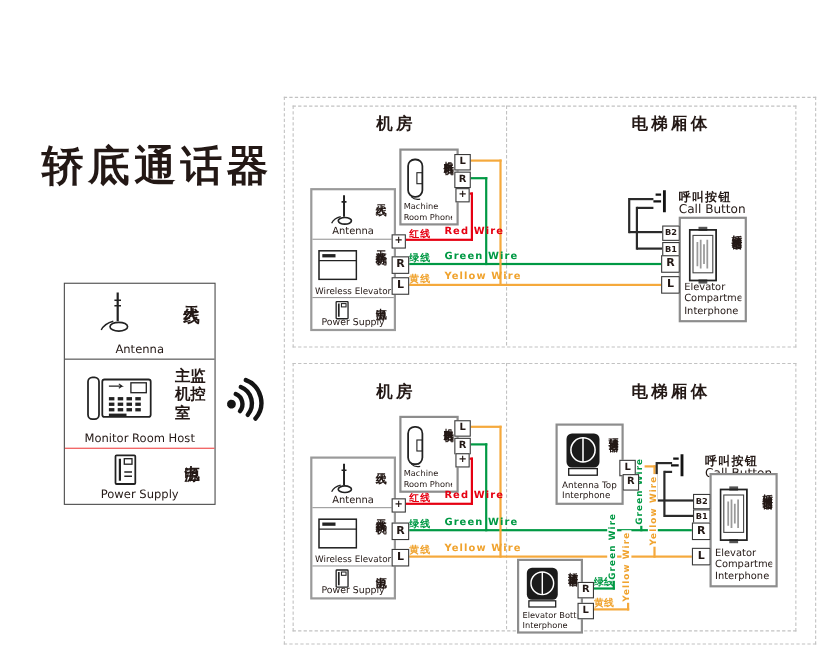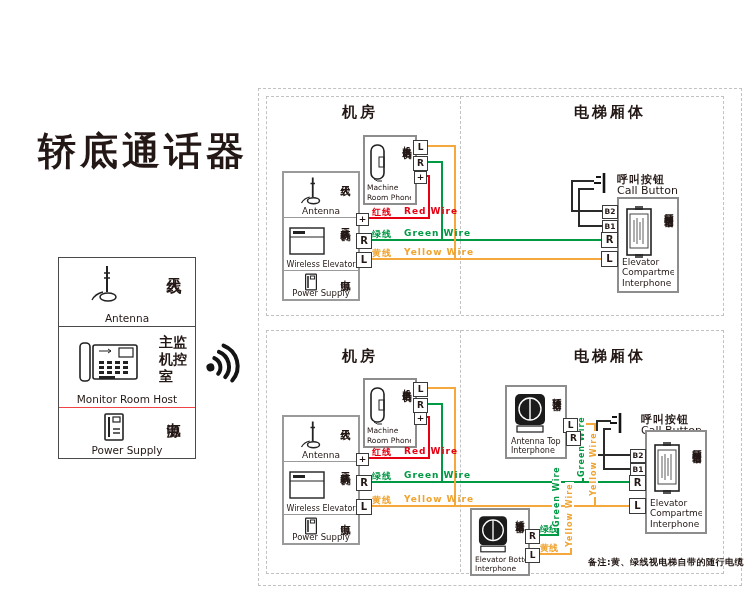--- a/index.html
+++ b/index.html
@@ -379,15 +379,14 @@
       <div>Elevator</div>
       <div>Compartment</div>
       <div>Interphone</div>
     </div>
   </div>
   <div class="term" style="left:630px;top:449px;width:14px;height:12px;font-size:7.5px">B2</div>
   <div class="term" style="left:630px;top:463px;width:14px;height:12px;font-size:7.5px">B1</div>
   <div class="term" style="left:629px;top:475px;width:15px;height:14px;font-size:10px">R</div>
   <div class="term" style="left:629px;top:498px;width:15px;height:14px;font-size:10px">L</div>
 
-  <div class="note">备注:黄、绿线视电梯自带的随行电缆</div>
 
 </div>
 
 </body></html>

